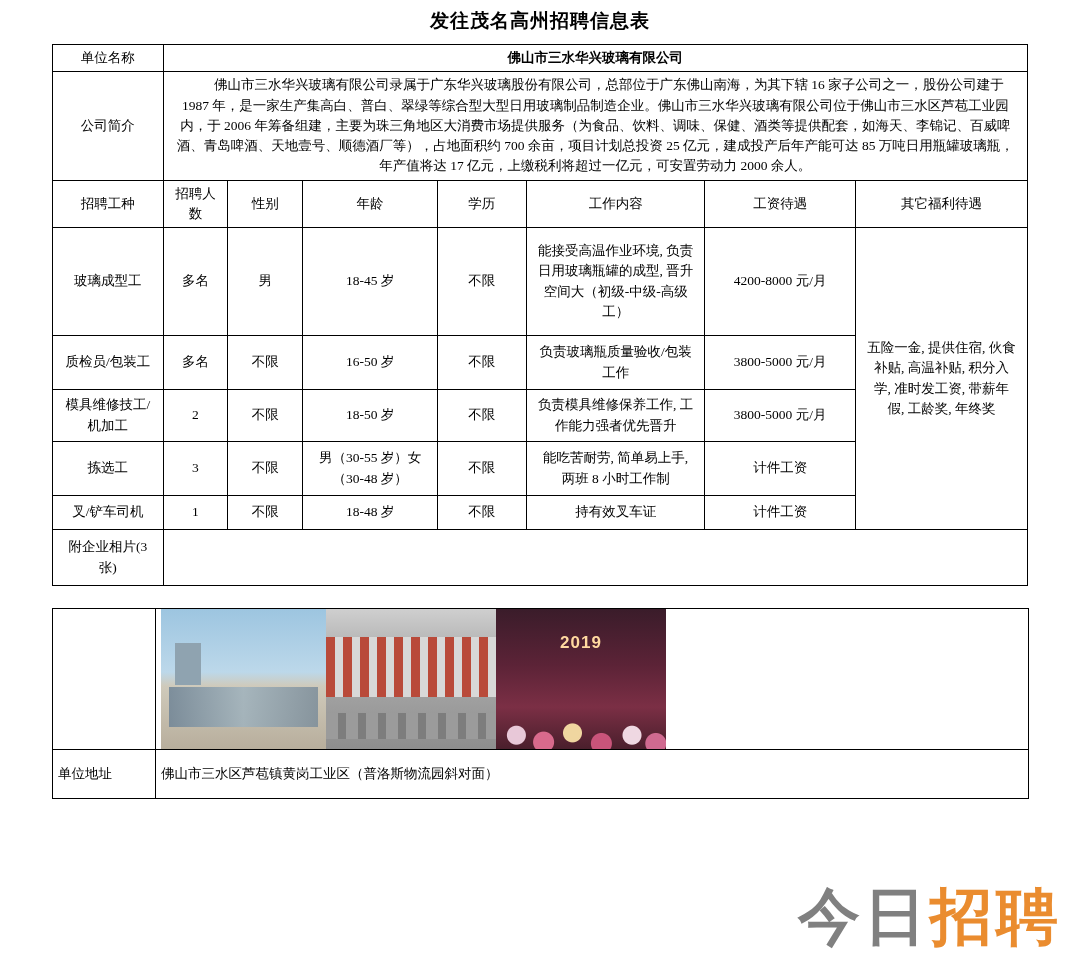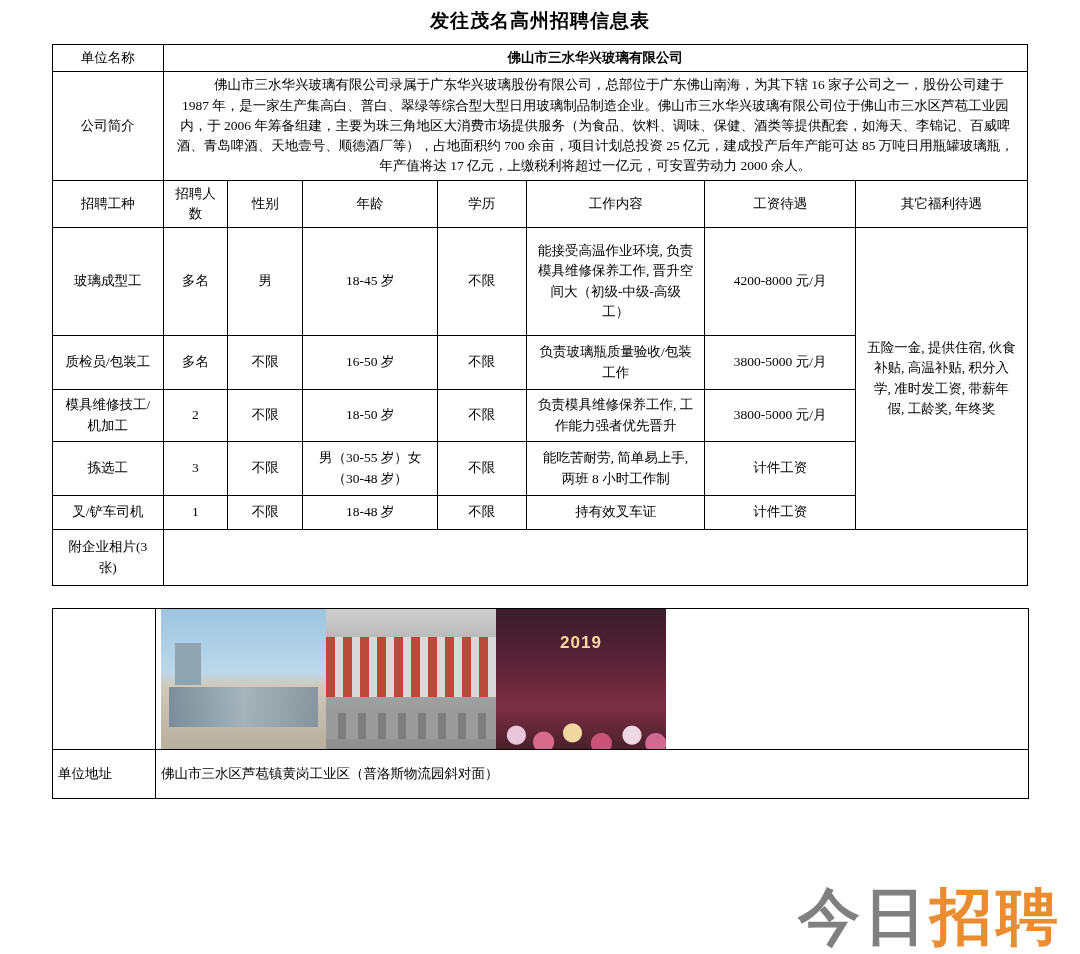--- a/index.html
+++ b/index.html
@@ -220,21 +220,21 @@
     <td>工资待遇</td>
     <td>其它福利待遇</td>
   </tr>
 
   <tr style="height:108px">
     <td class="job-name">玻璃成型工</td>
     <td>多名</td>
     <td>男</td>
     <td>18-45 岁</td>
     <td>不限</td>
-    <td class="multi">能接受高温作业环境, 负责模具维修保养工作, 晋升空间大（初级-中级-高级工）</td>
+    <td class="multi">能接受高温作业环境, 负责日用玻璃瓶罐的成型, 晋升空间大（初级-中级-高级工）</td>
     <td>4200-8000 元/月</td>
     <td class="benefits" rowspan="5">五险一金, 提供住宿, 伙食补贴, 高温补贴, 积分入学, 准时发工资, 带薪年假, 工龄奖, 年终奖</td>
   </tr>
 
   <tr style="height:54px">
     <td class="job-name">质检员/包装工</td>
     <td>多名</td>
     <td>不限</td>
     <td>16-50 岁</td>
     <td>不限</td>

